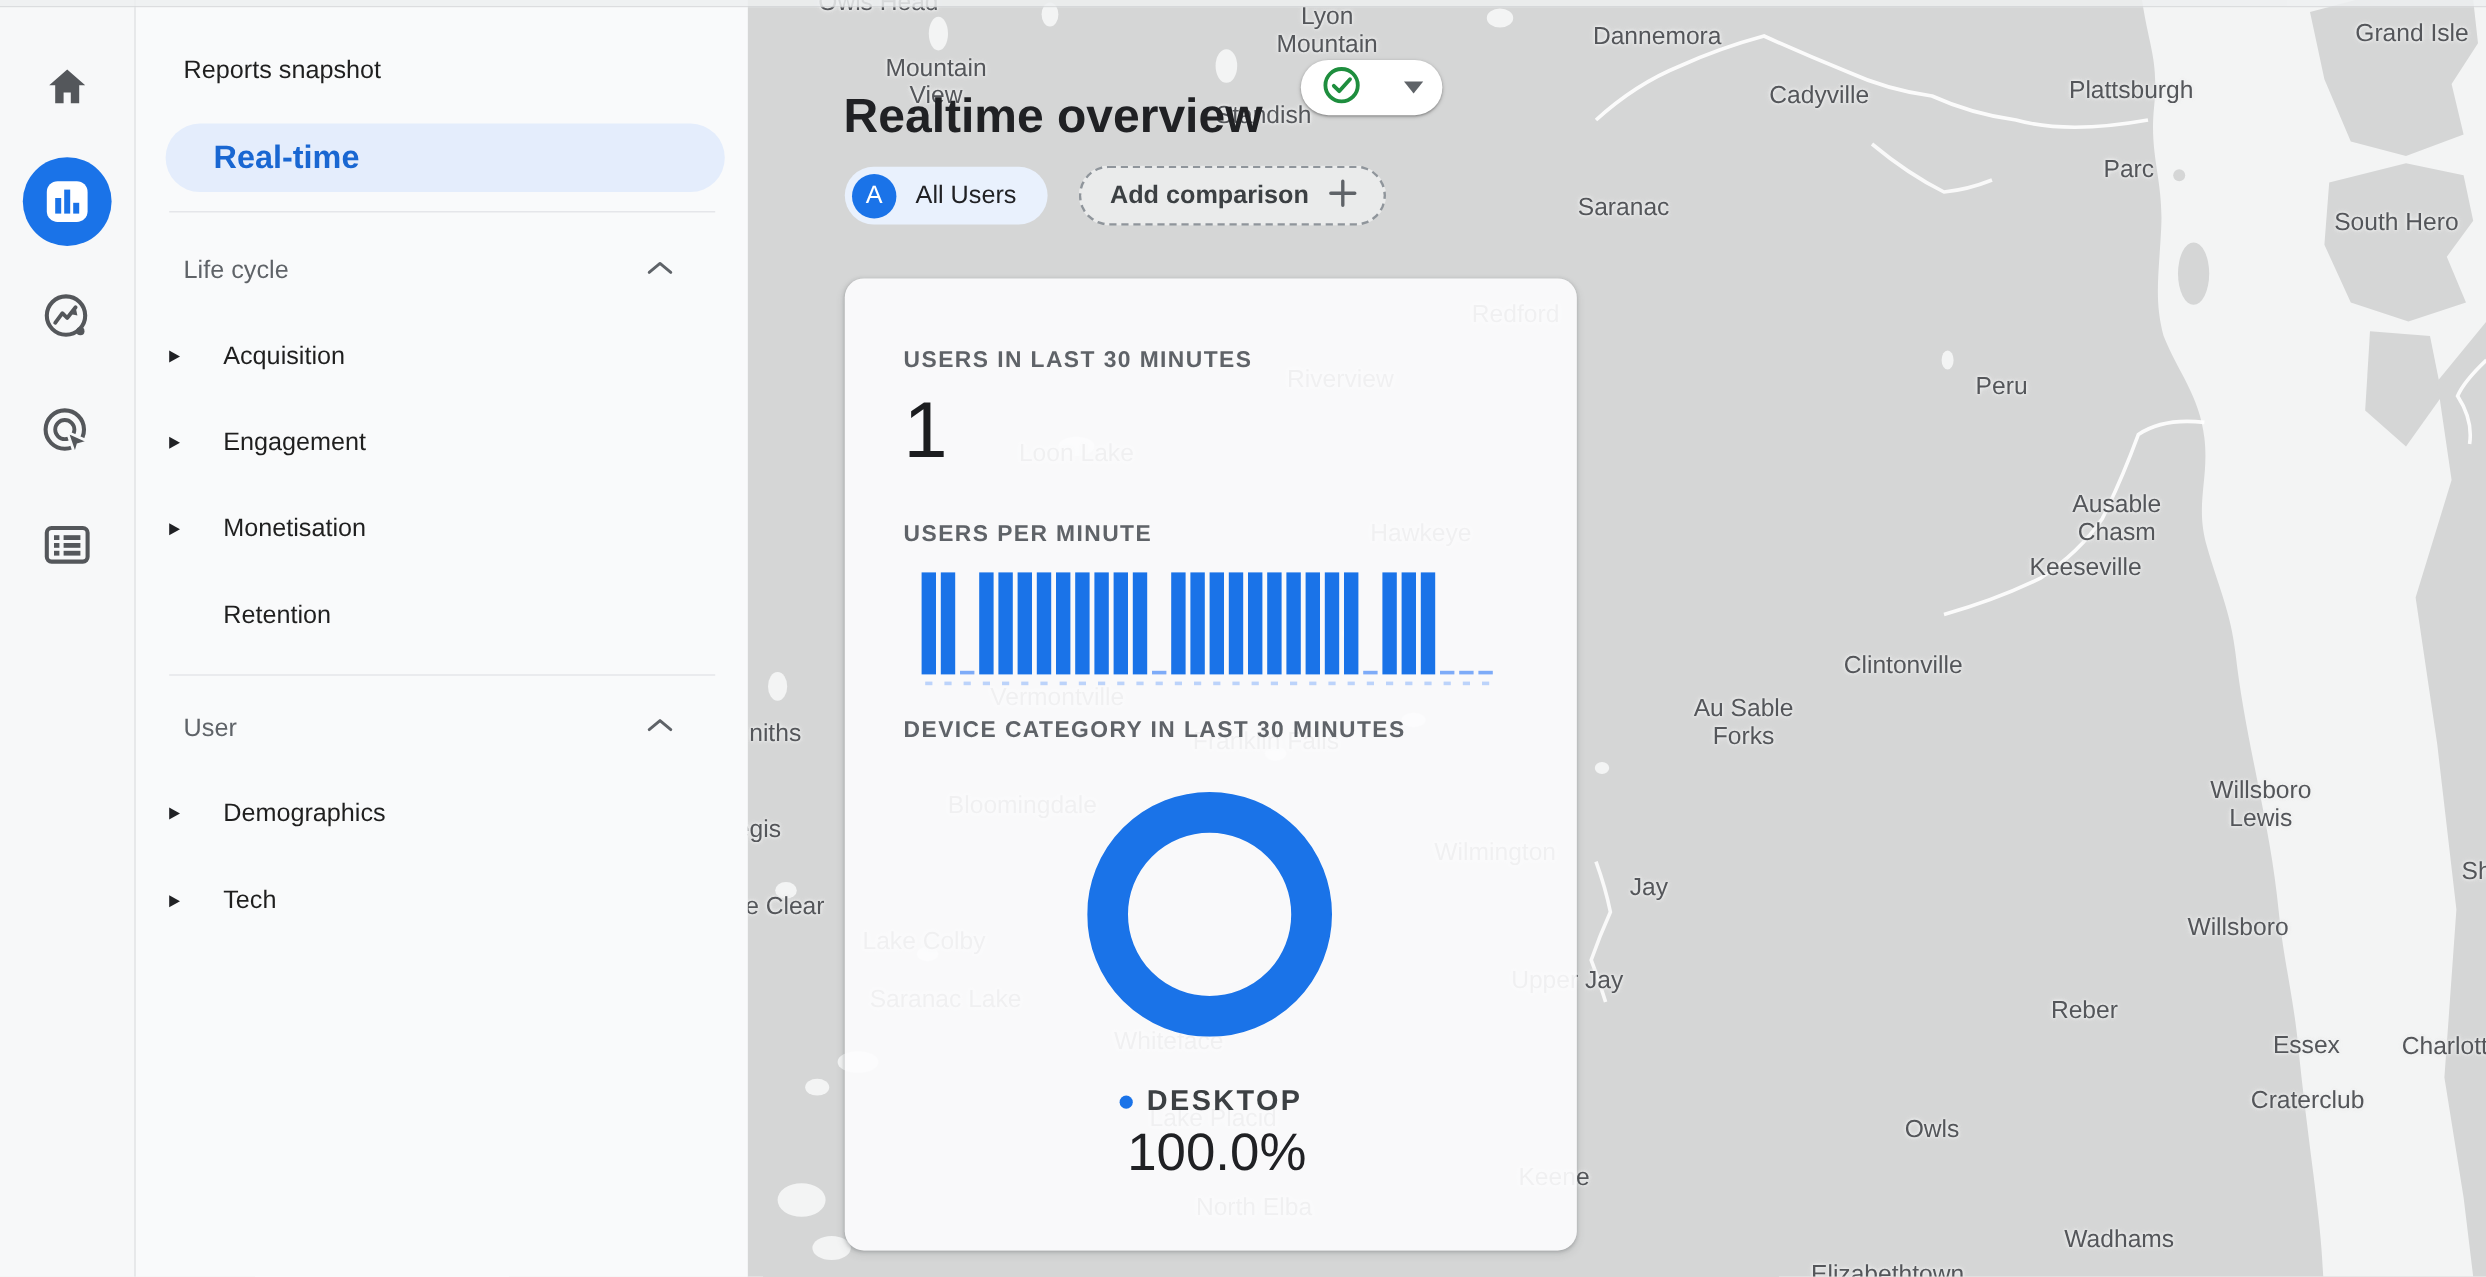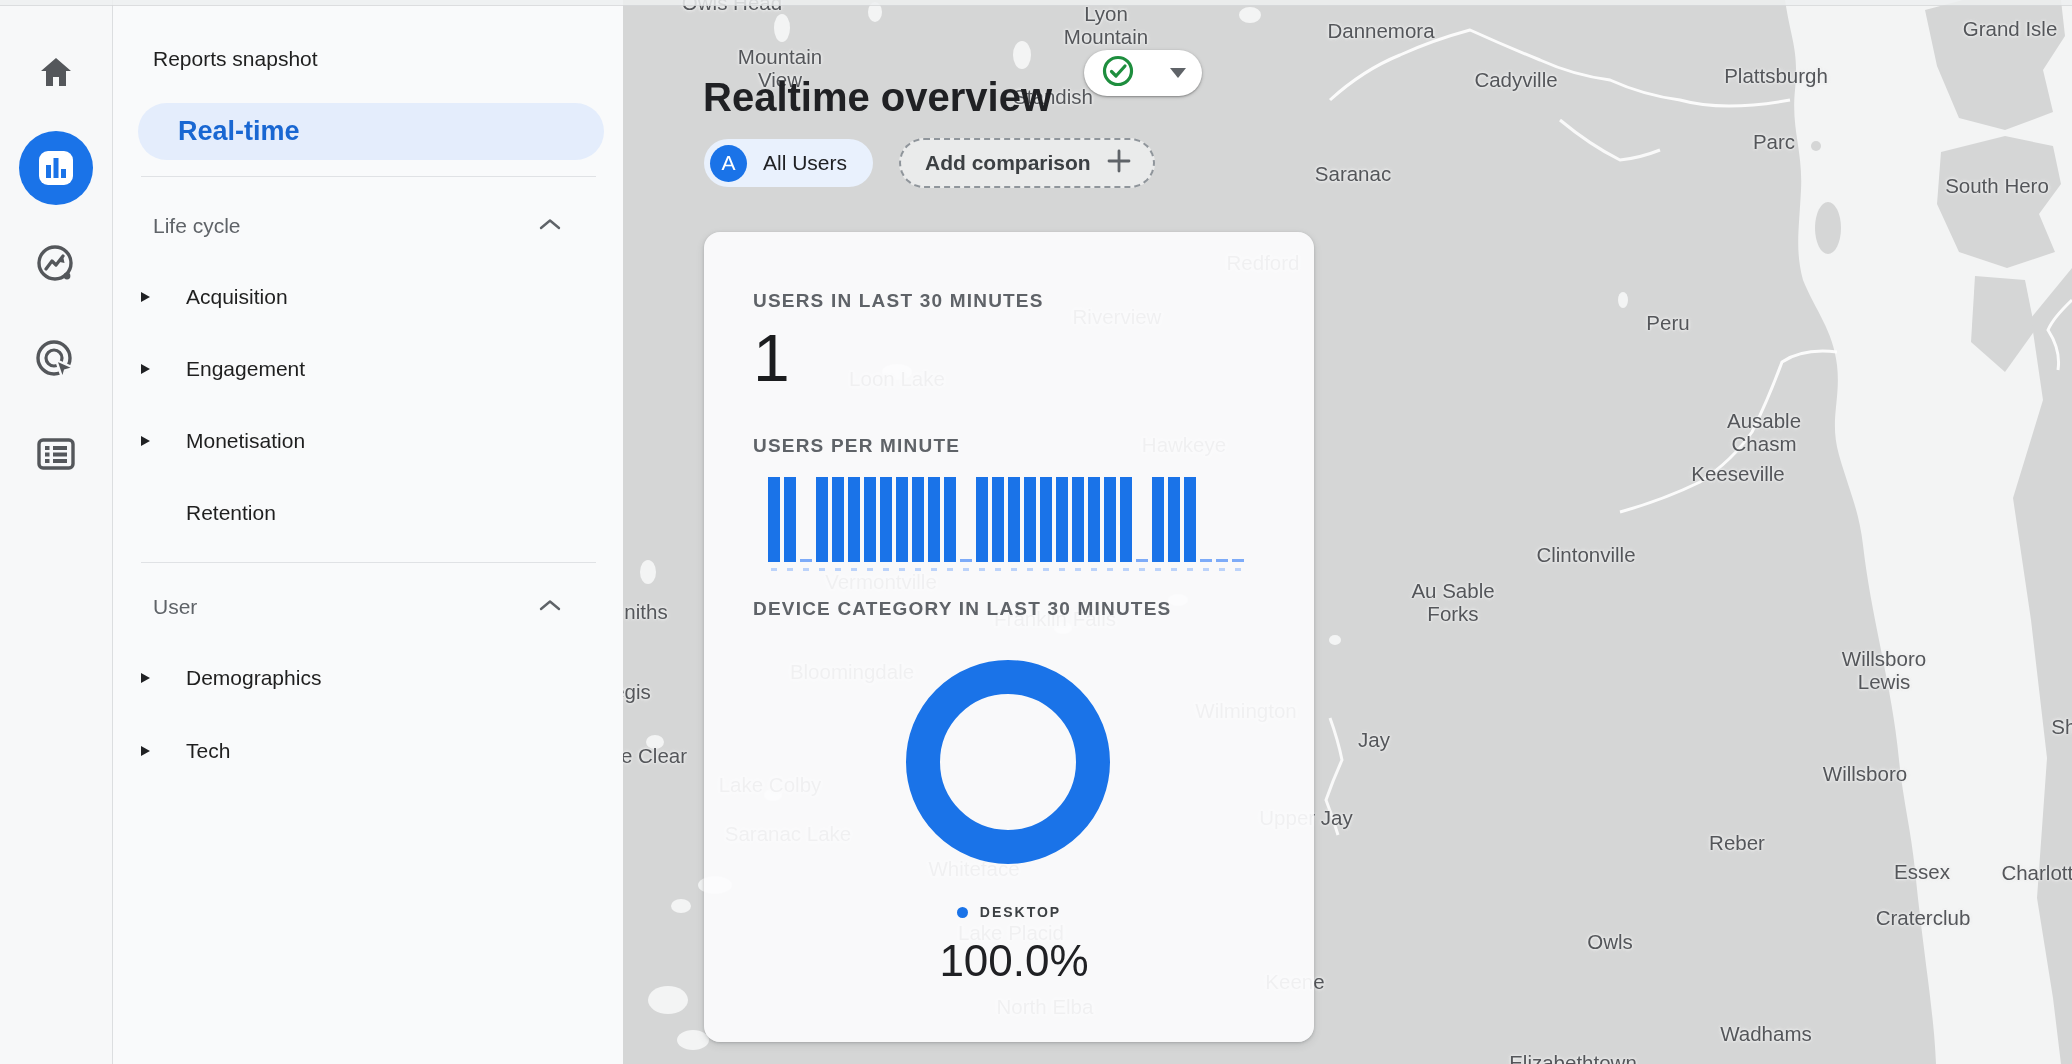--- a/index.html
+++ b/index.html
@@ -61,21 +61,21 @@
   .big-num{position:absolute;left:49px;top:90px;font-size:66px;line-height:72px;color:#1c1d1f;}
   .bars{position:absolute;left:64px;top:245px;width:476px;height:85px;display:flex;column-gap:3.5px;align-items:flex-end;}
   .bars .fill{flex:1;background:#1a73e8;}
   .bars .fill.zero{background:#7dabf8;}
   .ticks{position:absolute;left:64px;top:336px;width:476px;height:3px;display:flex;column-gap:3.5px;}
   .ticks .tick{flex:1;}
   .ticks .tick i{display:block;height:3px;margin:0 3px;background:#bcd3fa;}
   .donut-wrap{position:absolute;left:202px;top:428px;width:204px;height:204px;}
   .legend{position:absolute;left:0;top:672px;width:610px;display:flex;align-items:center;justify-content:center;gap:12px;}
   .legend .dot{width:11px;height:11px;border-radius:50%;background:#1a73e8;}
-  .legend .lbl{font-size:14px;font-weight:bold;letter-spacing:2px;color:#3c4043;}
+  .legend .lbl{font-size:24px;font-weight:bold;letter-spacing:2px;color:#3c4043;}
   .pct{position:absolute;left:0;top:704px;width:620px;text-align:center;font-size:44px;color:#202124;}
 </style>
 </head>
 <body>
 
 <div class="stage">
 
   <div class="map">
     <svg width="1449" height="1064" viewBox="0 0 1449 1064">
 

